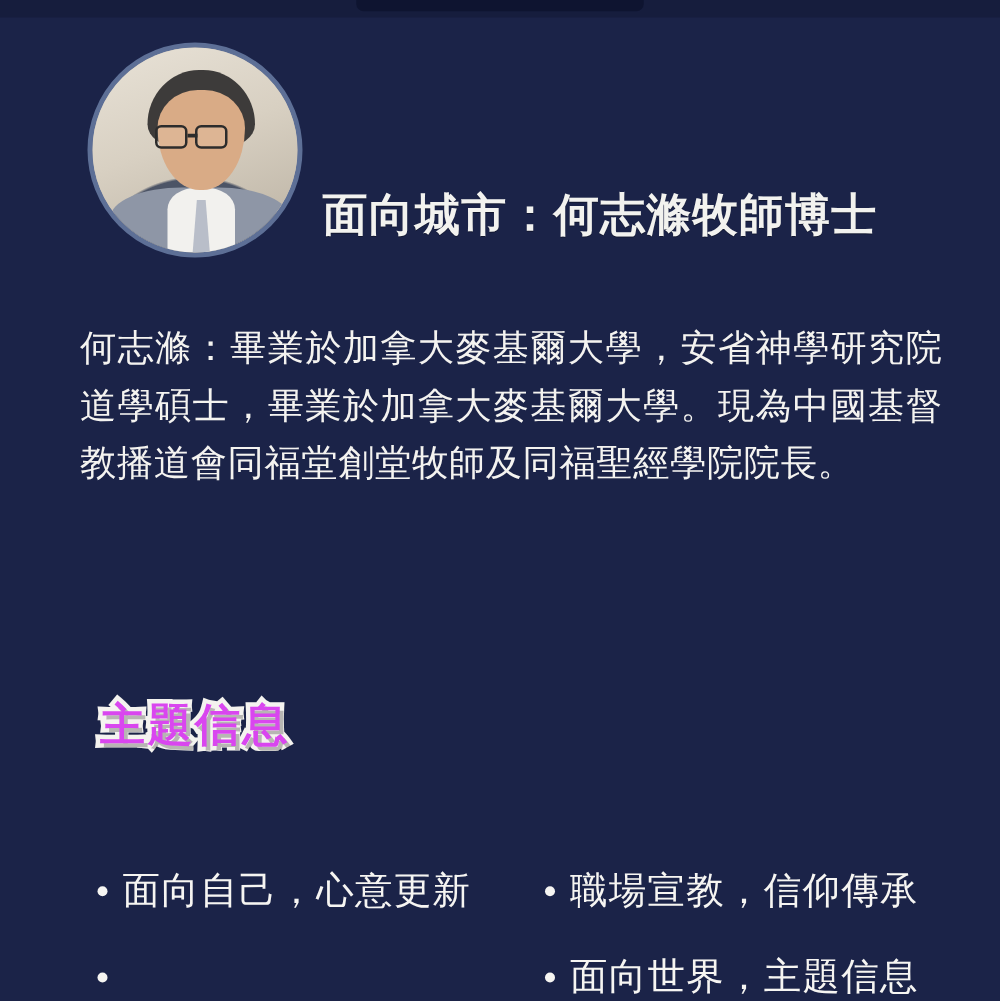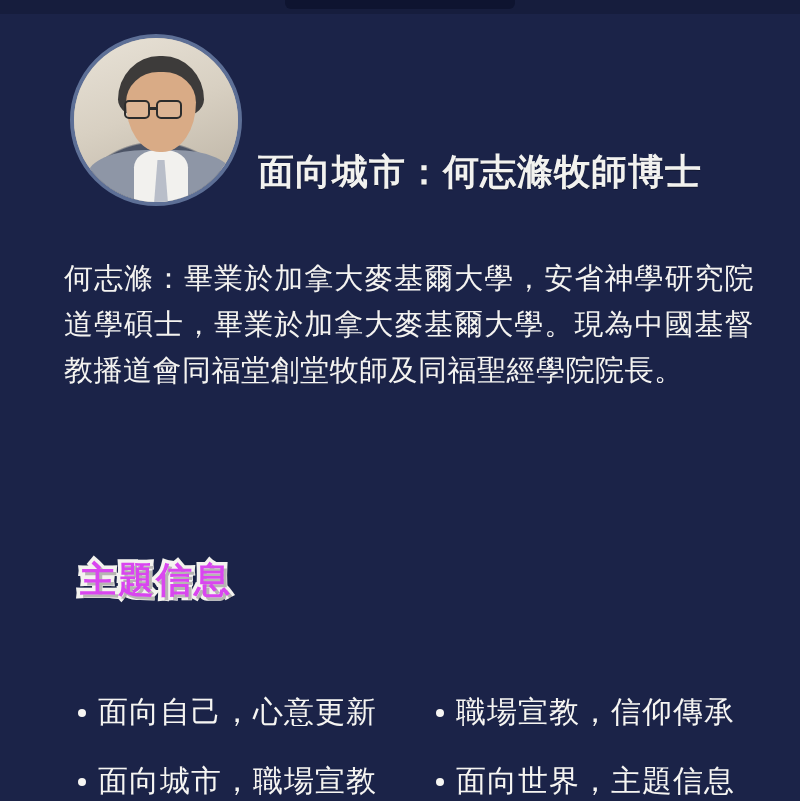--- a/index.html
+++ b/index.html
@@ -232,21 +232,20 @@
     <div class="bullet">
       <span class="dot"></span>
       <span>面向自己，心意更新</span>
     </div>
     <div class="bullet">
       <span class="dot"></span>
       <span>職場宣教，信仰傳承</span>
     </div>
     <div class="bullet">
       <span class="dot"></span>
-      <span>面向城市，職場宣教</span>
     </div>
     <div class="bullet">
       <span class="dot"></span>
       <span>面向世界，主題信息</span>
     </div>
   </div>
 
 </div>
 
 </body></html>

